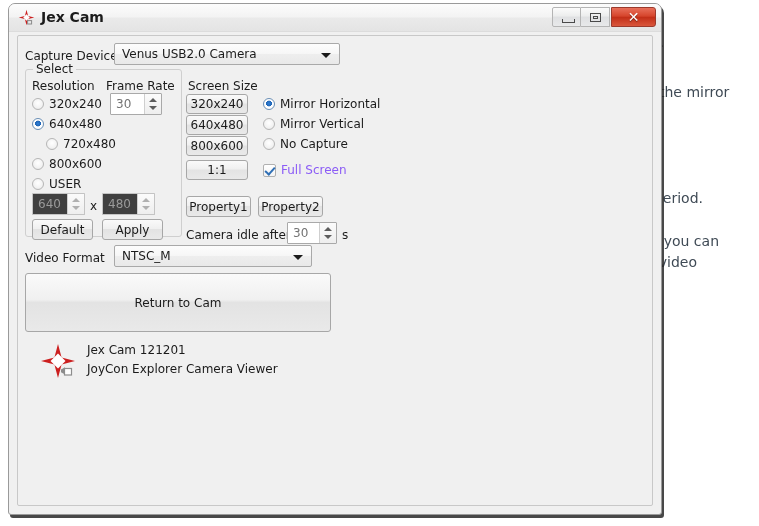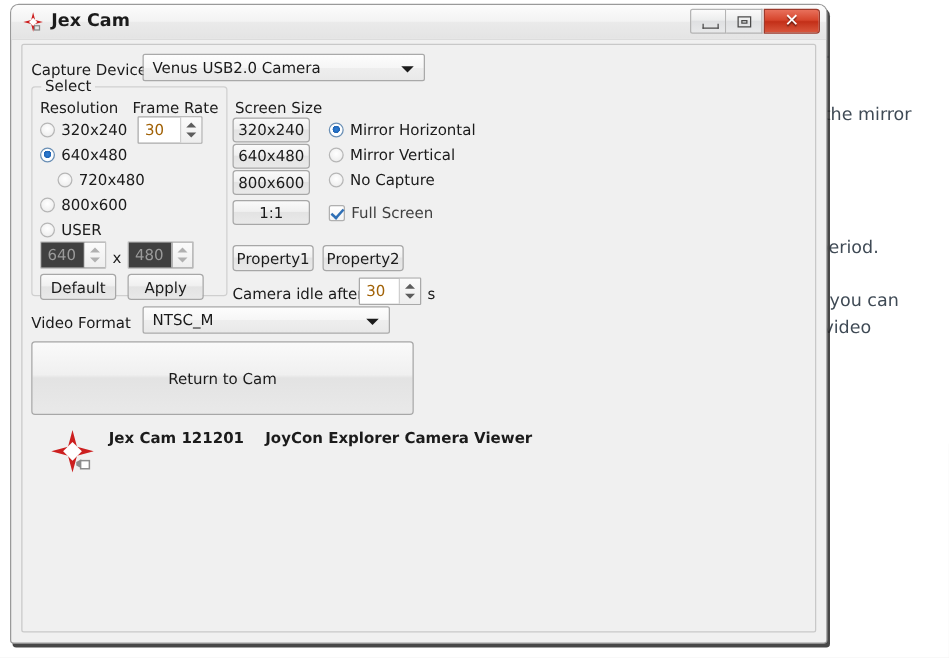--- a/index.html
+++ b/index.html
@@ -75,21 +75,21 @@
   .rdot{
     width:12px;height:12px;border-radius:50%;box-sizing:border-box;flex:0 0 auto;
     border:1px solid #b6b6b6;
     background:radial-gradient(circle at 50% 40%,#ffffff 0%,#f2f2f2 60%,#e3e3e3 100%);
   }
   .radio.on .rdot{
     border:1px solid #6a8fb5;
     background:radial-gradient(circle at 50% 45%,#2f7fd8 0%,#1f64b4 38%,#ffffff 42%,#f4f8fc 100%);
   }
 
-  .chk{position:absolute;display:flex;align-items:center;gap:5px;font-size:12px;color:#404040;white-space:nowrap;}
+  .chk{position:absolute;display:flex;align-items:center;gap:5px;font-size:12px;color:#8b5cf6;white-space:nowrap;}
   .cbox{
     width:13px;height:13px;box-sizing:border-box;flex:0 0 auto;position:relative;
     border:1px solid #b0b0b0;border-radius:2px;
     background:linear-gradient(to bottom,#ffffff 0%,#f4f4f4 100%);
   }
   .chk.on .cbox:after{
     content:"";position:absolute;left:3px;top:0px;width:4px;height:8px;
     border:solid #2f6fb5;border-width:0 2px 2px 0;transform:rotate(42deg);
   }
 
@@ -99,21 +99,21 @@
     background:linear-gradient(to bottom,#fafafa 0%,#f0f0f0 45%,#e3e3e3 50%,#e9e9e9 100%);
     font-size:12px;color:#1b1b1b;
     display:flex;align-items:center;justify-content:center;
     text-align:center;line-height:14px;
   }
 
   .spin{
     position:absolute;box-sizing:border-box;height:22px;
     border:1px solid #a9a9a9;background:#ffffff;border-radius:1px;
   }
-  .spin .sv{position:absolute;left:5px;top:3px;font-size:12px;color:#a16207;line-height:15px;}
+  .spin .sv{position:absolute;left:5px;top:3px;font-size:12px;color:#737373;line-height:15px;}
   .spin .sbtns{position:absolute;right:0;top:0;bottom:0;width:16px;
     border-left:1px solid #cfcfcf;
     background:linear-gradient(to bottom,#fbfbfb 0%,#eeeeee 100%);}
   .spin .up,.spin .dn{position:absolute;left:4px;width:0;height:0;
     border-left:4px solid transparent;border-right:4px solid transparent;}
   .spin .up{top:4px;border-bottom:4px solid #5d5d5d;}
   .spin .dn{bottom:4px;border-top:4px solid #5d5d5d;}
   .spin.disabled{background:#404040;border-color:#c4c4c4;}
   .spin.disabled .sv{color:#9a9a9a;}
   .spin.disabled .up{border-bottom-color:#b0b0b0;}
@@ -123,21 +123,21 @@
   .annot-panel{position:absolute;left:433px;top:0px;width:326px;height:355px;background:#ffffff;}
   .annot{
     position:absolute;font-size:14px;color:#3f4a55;line-height:21px;
     font-family:"DejaVu Sans","Liberation Sans",sans-serif;
   }
   .leader{position:absolute;background:#151515;height:1px;}
   .leader-diag{position:absolute;height:0;border-top:1px solid #151515;transform-origin:0 0;}
 
   
   .brand-row{position:absolute;display:flex;align-items:flex-start;gap:11px;}
-  .brand-lines{display:flex;flex-direction:row;gap:17px;font-weight:bold;}
+  .brand-lines{display:flex;flex-direction:column;gap:4px;}
   .brand-line{font-size:12px;color:#1b1b1b;line-height:15px;white-space:nowrap;}
 </style>
 </head>
 <body>
 
 <div id="root">
 
   <div class="annot-panel">
     <div class="annot" style="left:5px;top:32px;width:316px;">Select the video capture device.</div>
     <div class="annot" style="left:5px;top:82px;width:320px;">If your camera doesn't support the mirror view, select the mirror option.</div>

